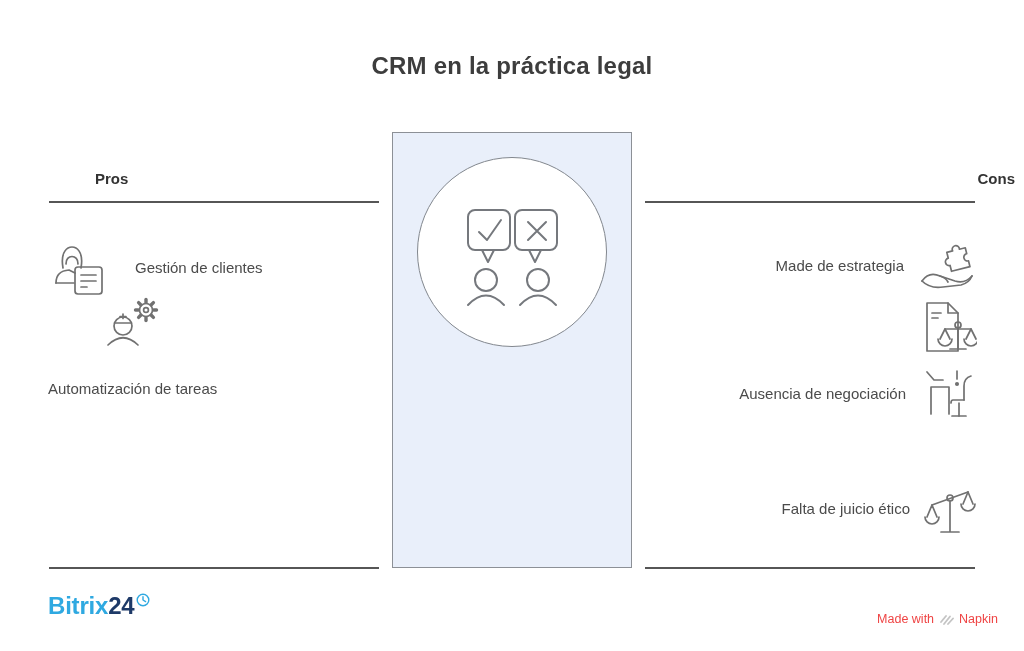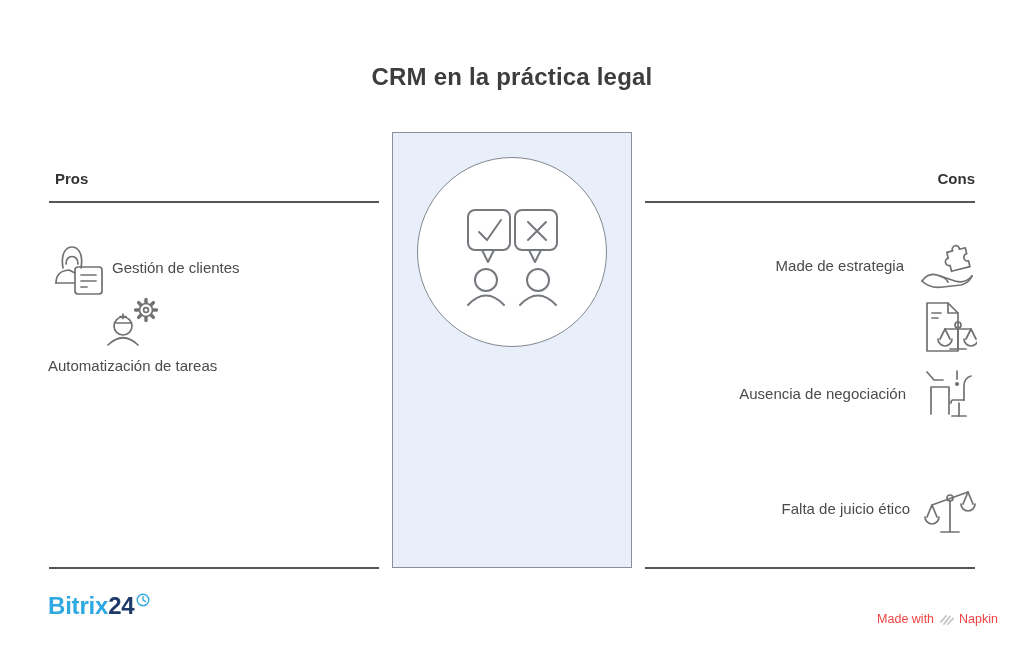--- a/index.html
+++ b/index.html
@@ -2,44 +2,44 @@
 <html><head>
 <meta charset="utf-8">
 <style>
   * { margin:0; padding:0; box-sizing:border-box; }
   html,body { background:#ffffff; }
   .canvas {
     position:relative; width:1024px; height:651px; background:#ffffff;
     font-family:"Liberation Sans", sans-serif; overflow:hidden;
   }
   .title {
-    position:absolute; top:63px; left:0; width:1024px; text-align:center;
+    position:absolute; top:52px; left:0; width:1024px; text-align:center;
     font-size:24px; font-weight:700; color:#3d3d3d; letter-spacing:0.2px;
   }
   .col-head {
-    position:absolute; top:170px; font-size:15px; font-weight:700; color:#333333;
+    position:absolute; top:170px; font-size:15px; font-weight:700; color:#333333;margin-left:40px;
   }
   .pros-head { left:55px; }
   .cons-head { left:645px; width:330px; text-align:right; }
   .rule { position:absolute; height:1.5px; background:#565656; }
   .rule-pros-top    { left:49px;  top:201px; width:330px; }
   .rule-cons-top    { left:645px; top:201px; width:330px; }
   .rule-pros-bottom { left:49px;  top:567px; width:330px; }
   .rule-cons-bottom { left:645px; top:567px; width:330px; }
   .center-panel {
     position:absolute; left:392px; top:132px; width:240px; height:436px;
     background:#E9EFFA; border:1px solid #8C9096;
   }
   .center-circle {
     position:absolute; left:50%; top:24px; transform:translateX(-50%);
     width:190px; height:190px; border-radius:50%;
     background:#ffffff; border:1.5px solid #82878E;
   }
   .row { position:absolute; display:flex; align-items:center; }
-  .row-left { left:48px; gap:6px; }
+  .row-left { left:48px; gap:29px; }
   .row-right { left:645px; width:332px; justify-content:flex-end; gap:13px; }
   .item-label {
     font-size:15px; color:#4b4b4b; line-height:1.27;
   }
   .row-right .item-label { text-align:right; }
   .wrap-105 { max-width:108px; }
   .wrap-135 { max-width:138px; }
   .icon-box { flex:0 0 auto; display:flex; align-items:center; justify-content:center; }
   .brand {
     position:absolute; left:48px; top:592px; display:flex; align-items:flex-start;

